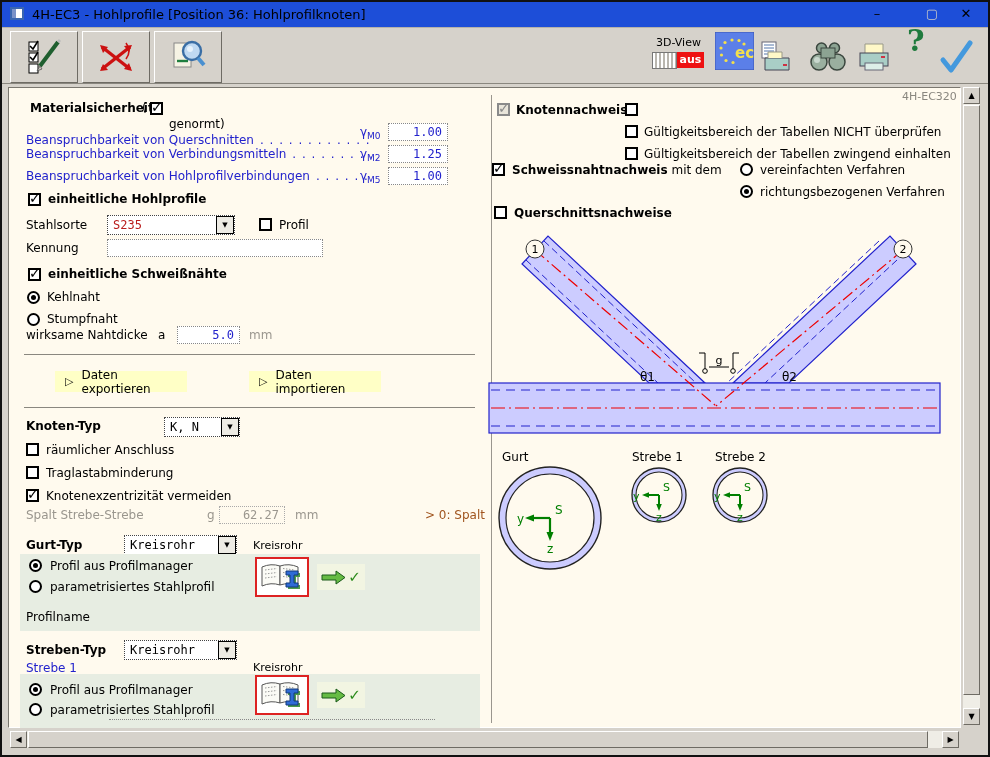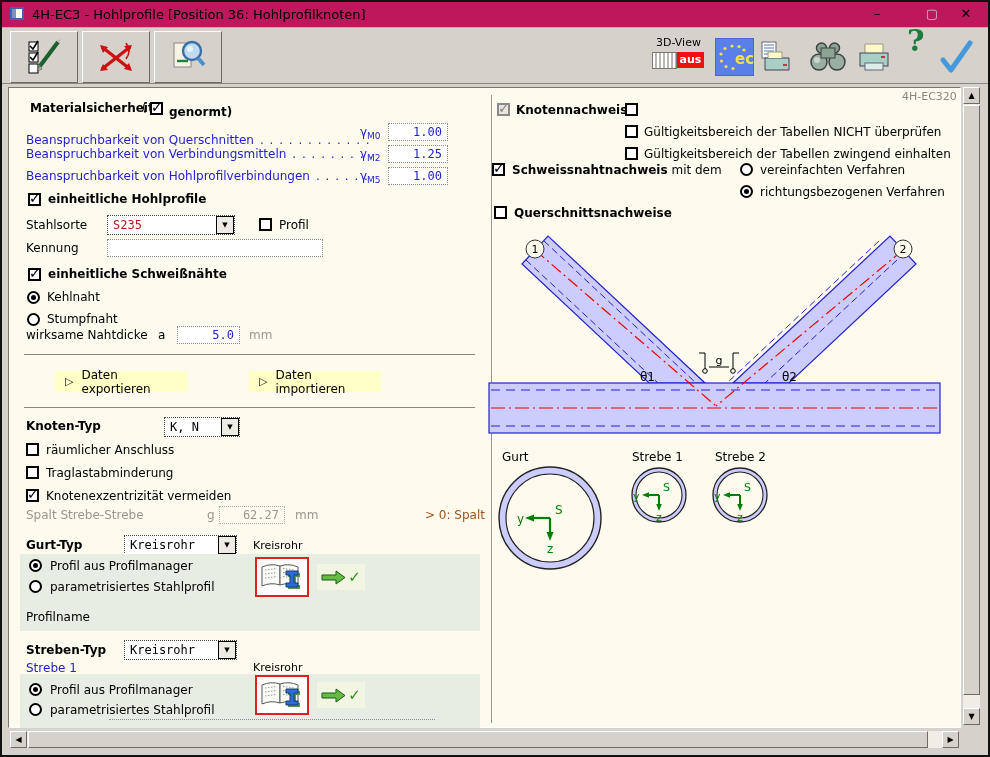--- a/index.html
+++ b/index.html
@@ -6,21 +6,21 @@
   #window{position:relative;width:990px;height:757px;box-sizing:border-box;
     background:#D6D2CB;border:2px solid #111;overflow:hidden;
     font-family:"DejaVu Sans","Liberation Sans",sans-serif;font-size:12px;color:#000;}
   .abs{position:absolute;}
   .lb{position:absolute;white-space:nowrap;line-height:13px;}
   .bold{font-weight:bold;}
   .blue{color:#2222CC;}
   .gray{color:#9a968e;}
   .green{color:#b91c1c;}
   
-  .titlebar{position:absolute;left:0;top:0;right:0;height:25px;background:#be185d;border-bottom:1px solid #b5b2ab;}
+  .titlebar{position:absolute;left:0;top:0;right:0;height:25px;background:#1d4ed8;border-bottom:1px solid #b5b2ab;}
   .title-icon{position:absolute;left:8px;top:5px;width:14px;height:13px;border:2px solid #3A66B0;background:#fff;box-sizing:border-box;}
   .title-icon::before{content:"";position:absolute;left:0;top:0;width:4px;height:9px;background:#7A92C8;}
   .title-text{position:absolute;left:30px;top:5px;font-size:13px;}
   .wbtn{position:absolute;top:3px;width:24px;height:18px;text-align:center;line-height:18px;font-size:13px;}
   
   .toolbar{position:absolute;left:0;top:26px;right:0;height:55px;background:#D6D2CB;border-bottom:1px solid #8a877f;}
   .tbtn{position:absolute;top:3px;width:66px;height:50px;background:#D6D2CB;
     border-top:1px solid #FFF;border-left:1px solid #FFF;border-right:1px solid #6e6b64;border-bottom:1px solid #6e6b64;
     display:flex;align-items:center;justify-content:center;}
   .toggle3d{position:absolute;width:23px;height:15px;border:1px solid #777;
@@ -109,21 +109,21 @@
         <circle cx="24" cy="14" r="9" fill="#BFD9F2" stroke="#3A6EA5" stroke-width="2.4"></circle>
         <circle cx="22" cy="12" r="3" fill="#E6F2FC" stroke="none"></circle>
         <line x1="30" y1="21" x2="36" y2="28" stroke="#4A90D0" stroke-width="4"></line>
       </svg>
     </div>
 
     <div class="lb" style="left:654px;top:8px;font-size:11px;">3D-View</div>
     <div class="toggle3d" style="left:650px;top:24px;"></div>
     <div class="aus" style="left:675px;top:24px;">aus</div>
 
-    <div class="abs" style="left:713px;top:10px;">
+    <div class="abs" style="left:713px;top:4px;">
       <svg width="39" height="38" viewBox="0 0 39 38">
         <rect x="0" y="0" width="39" height="38" fill="#5B7FE8" stroke="#3A55B0"></rect>
         <g fill="#F4E04A">
           <circle cx="17" cy="8" r="1.6"></circle>
             <circle cx="10" cy="10.5" r="1.6"></circle>
             <circle cx="6" cy="16" r="1.6"></circle>
           <circle cx="6.5" cy="23" r="1.6"></circle>
             <circle cx="11" cy="28.5" r="1.6"></circle>
             <circle cx="18" cy="30.5" r="1.6"></circle>
           <circle cx="24" cy="8.5" r="1.6"></circle>
@@ -174,21 +174,21 @@
 
   <div class="panel"></div>
 
   <div class="lb" style="left:900px;top:88px;font-size:11px;color:#8a877f;">4H-EC320</div>
 
   <div class="vsep" style="left:489px;top:93px;height:628px;"></div>
 
   <div class="lb bold" style="left:28px;top:100px;">Materialsicherheit</div>
   <div class="lb" style="left:140px;top:100px;">(</div>
   <div class="cb checked" style="left:148px;top:100px;"></div>
-  <div class="lb" style="left:167px;top:104px;font-weight:bold;">genormt)</div>
+  <div class="lb" style="left:167px;top:116px;">genormt)</div>
 
   <div class="lb blue" style="left:24px;top:124px;margin-top:8px;"><span>Beanspruchbarkeit von Querschnitten</span><span class="dots">. . . . . . . . . . . .</span></div>
   <div class="lb blue" style="left:358px;top:124px;"><span>γ</span><sub>M0</sub></div>
   <div class="nfield blue" style="left:386px;top:121px;width:60px;">1.00</div>
 
   <div class="lb blue" style="left:24px;top:146px;"><span>Beanspruchbarkeit von Verbindungsmitteln</span><span class="dots">. . . . . . . . .</span></div>
   <div class="lb blue" style="left:358px;top:146px;"><span>γ</span><sub>M2</sub></div>
   <div class="nfield blue" style="left:386px;top:143px;width:60px;">1.25</div>
 
   <div class="lb blue" style="left:24px;top:168px;"><span>Beanspruchbarkeit von Hohlprofilverbindungen</span><span class="dots">. . . . . .</span></div>

